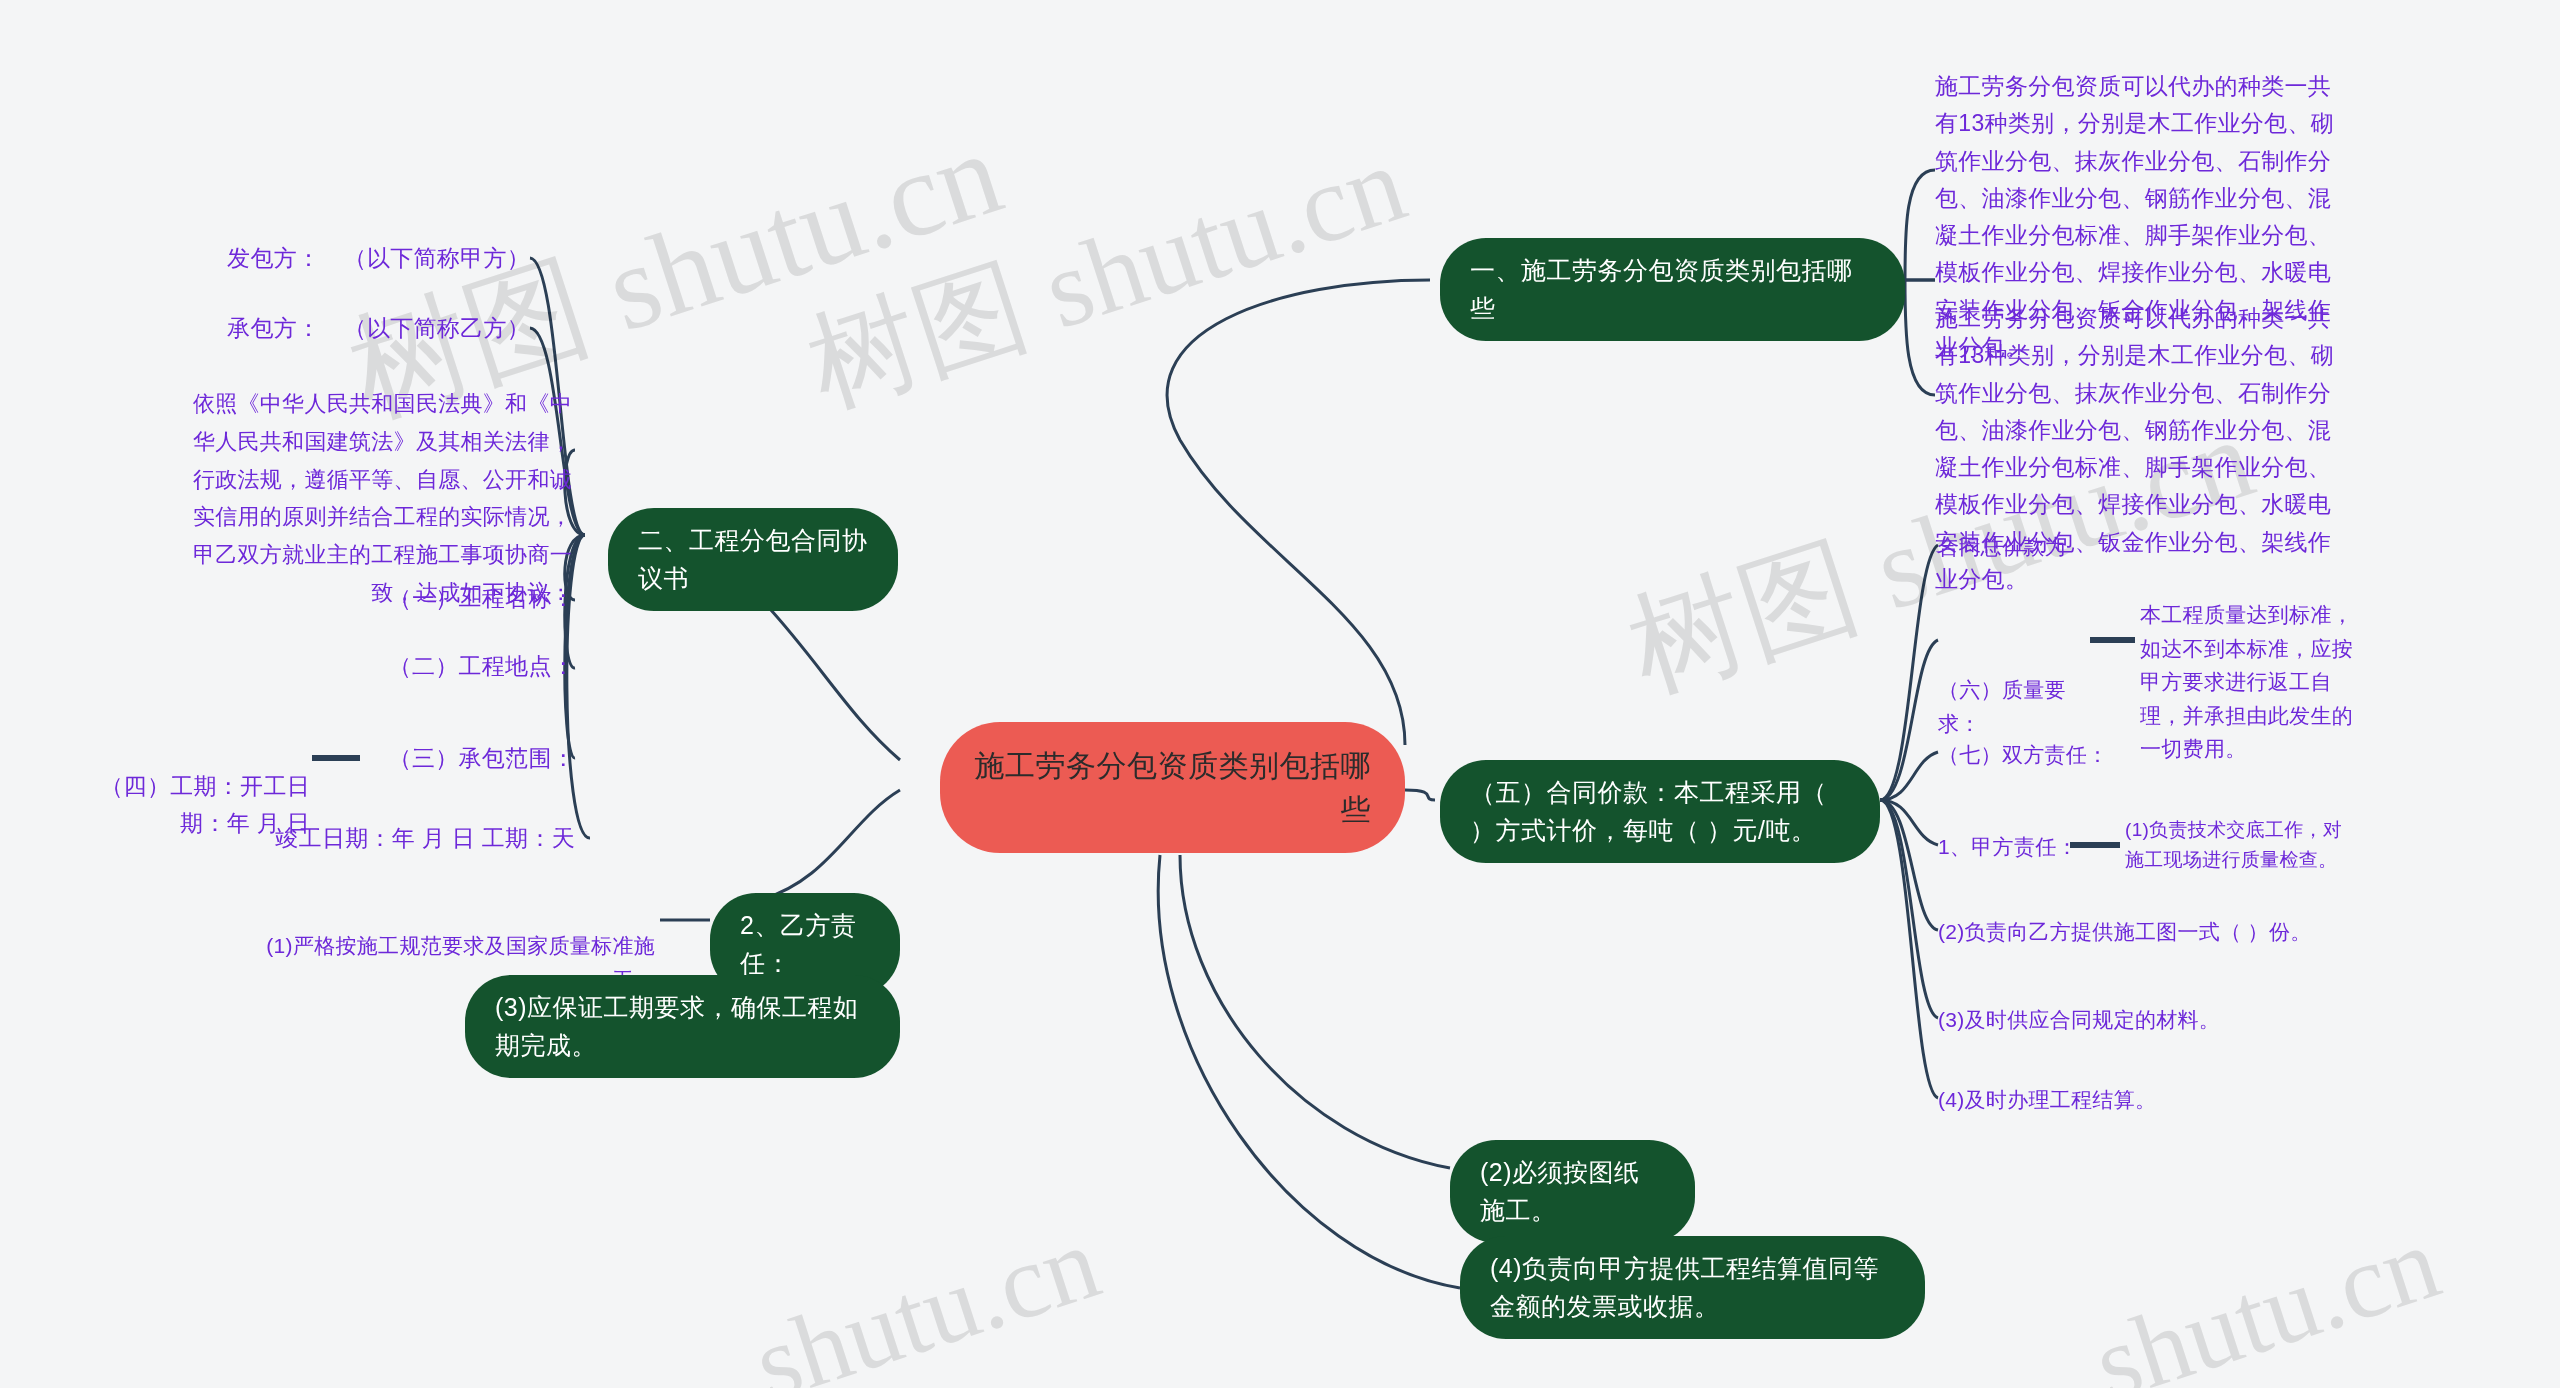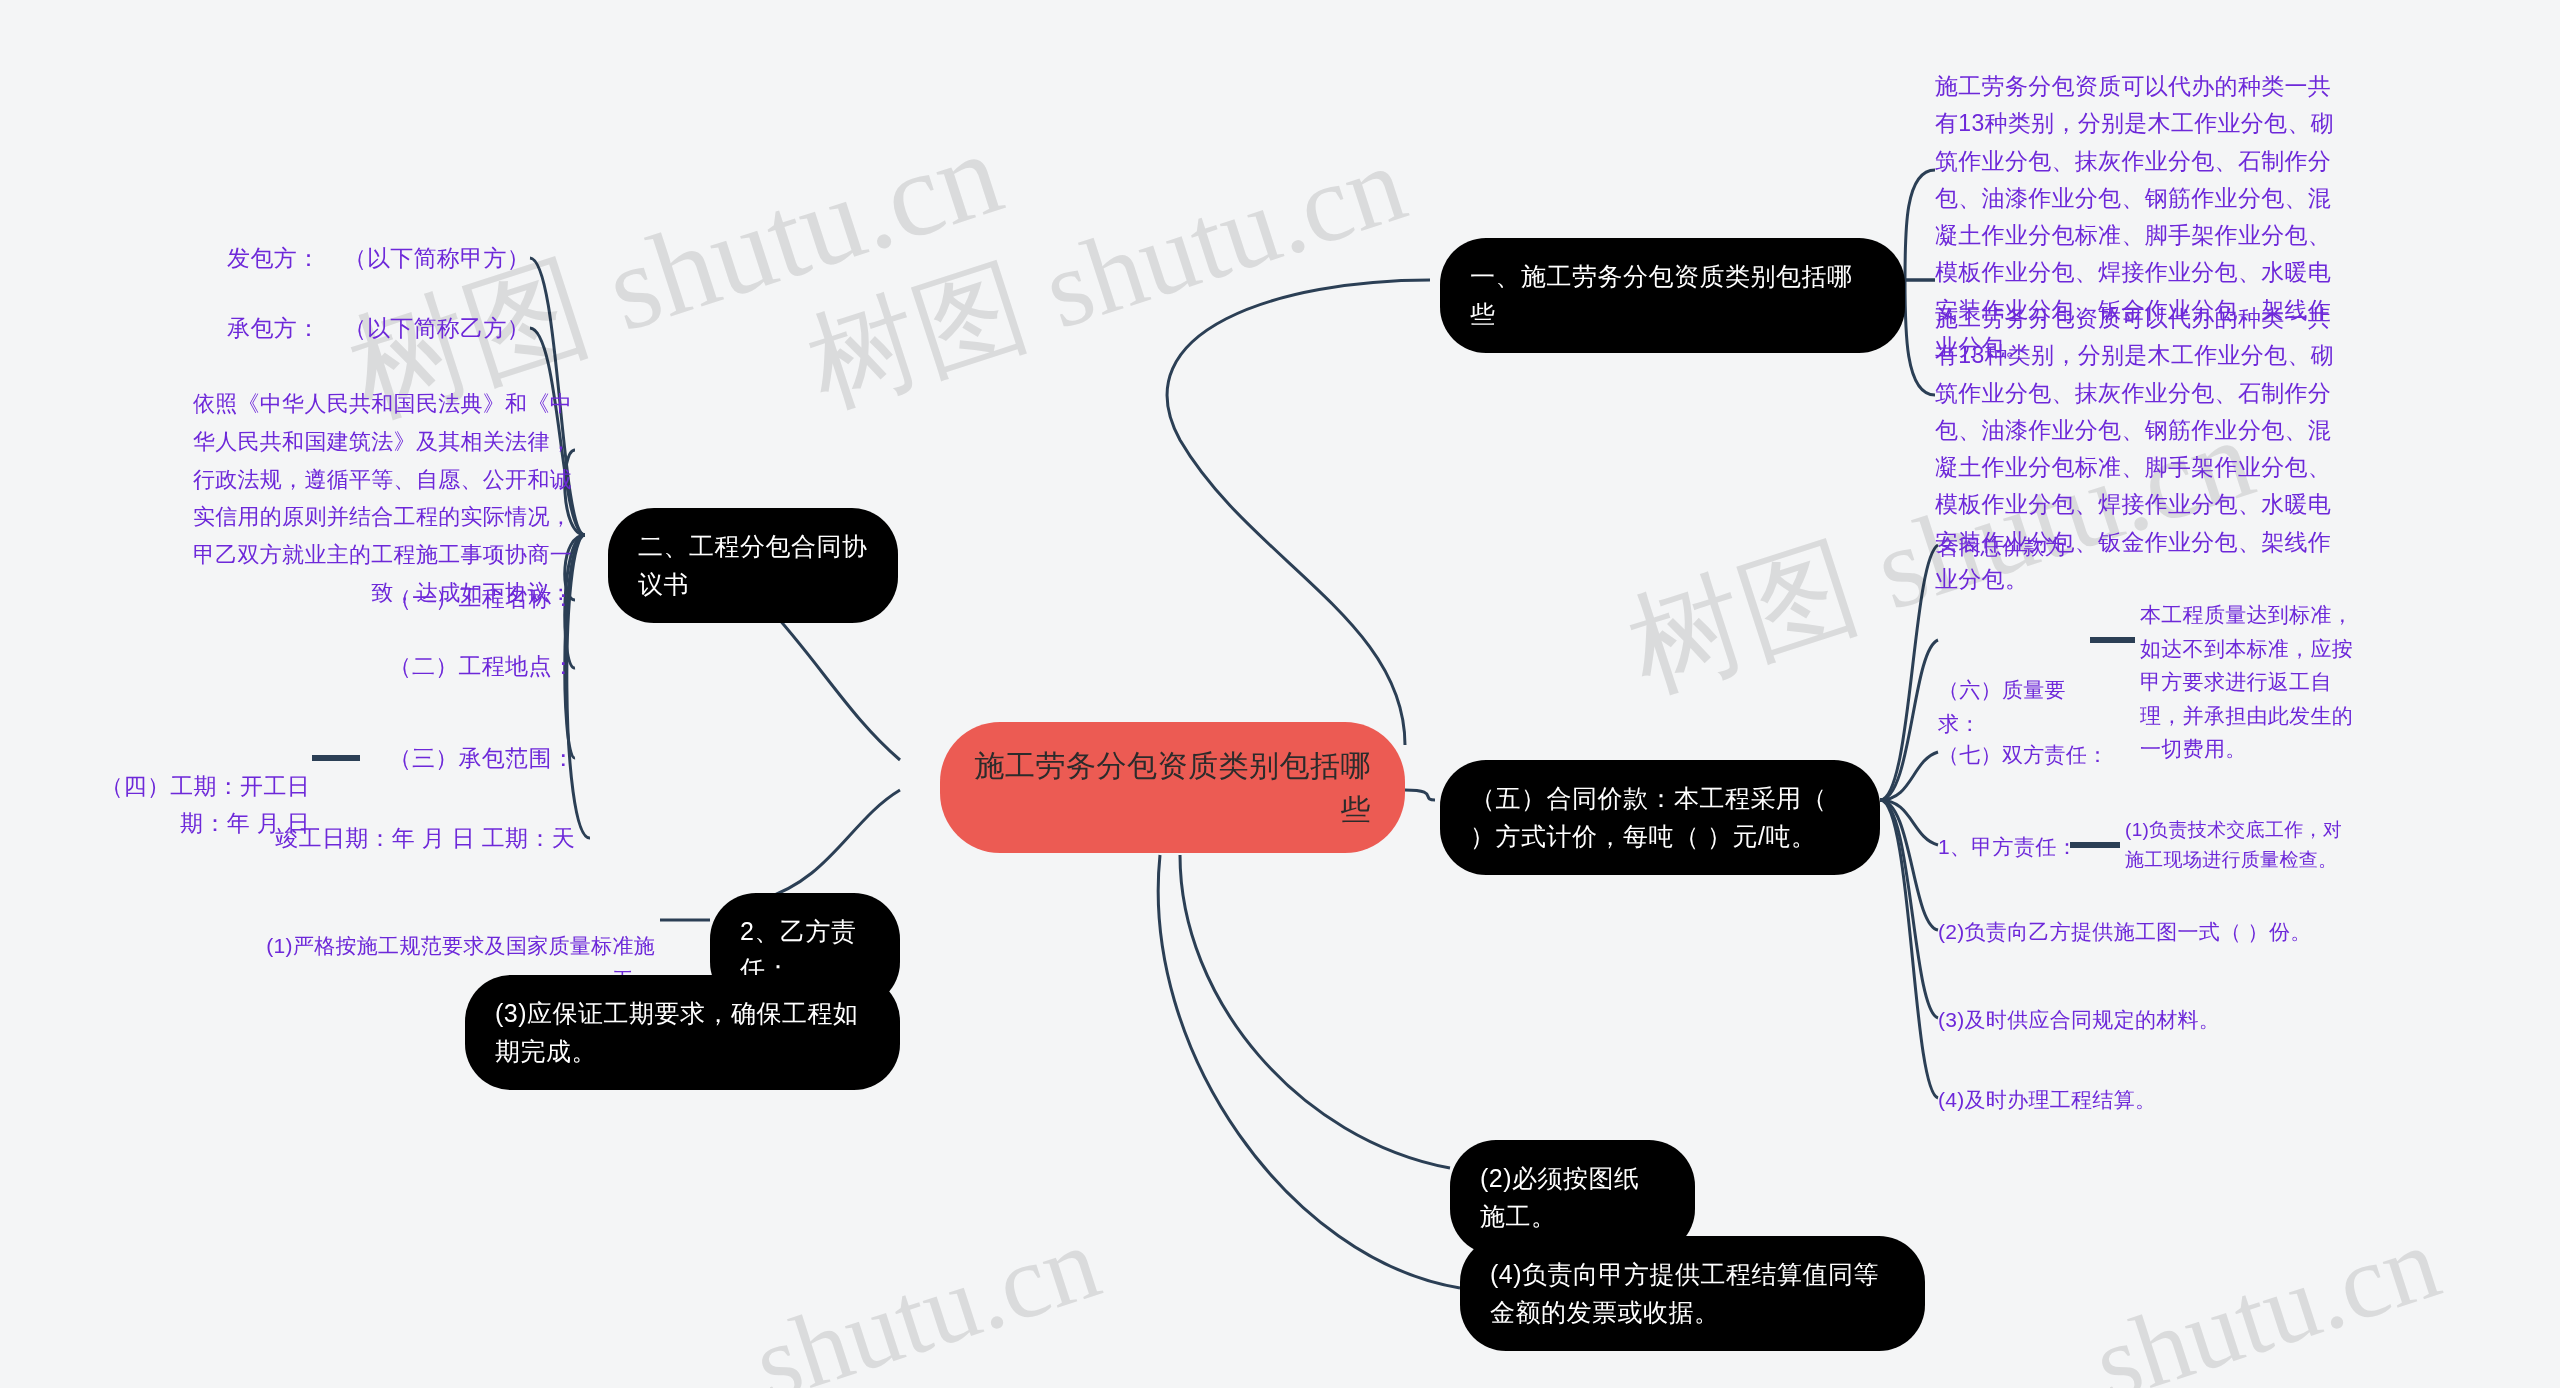--- a/index.html
+++ b/index.html
@@ -26,25 +26,25 @@
     font-weight:400;
     transform-origin:left top;
     user-select:none;
   }
 
   
   .node{
     position:absolute;
     box-sizing:border-box;
     border-radius:46px;
-    background:#000000;
+    background:#14532d;
     color:#fff;
     font-size:25px;
     line-height:1.5;
-    padding:20px 30px;
+    padding:14px 30px;
     letter-spacing:.5px;
   }
   .node.root{
     background:#ec5b53;
     color:#2b2b2b;
     border-radius:60px;
     text-align:right;
     font-size:30px;
     line-height:1.45;
     padding:22px 34px;

